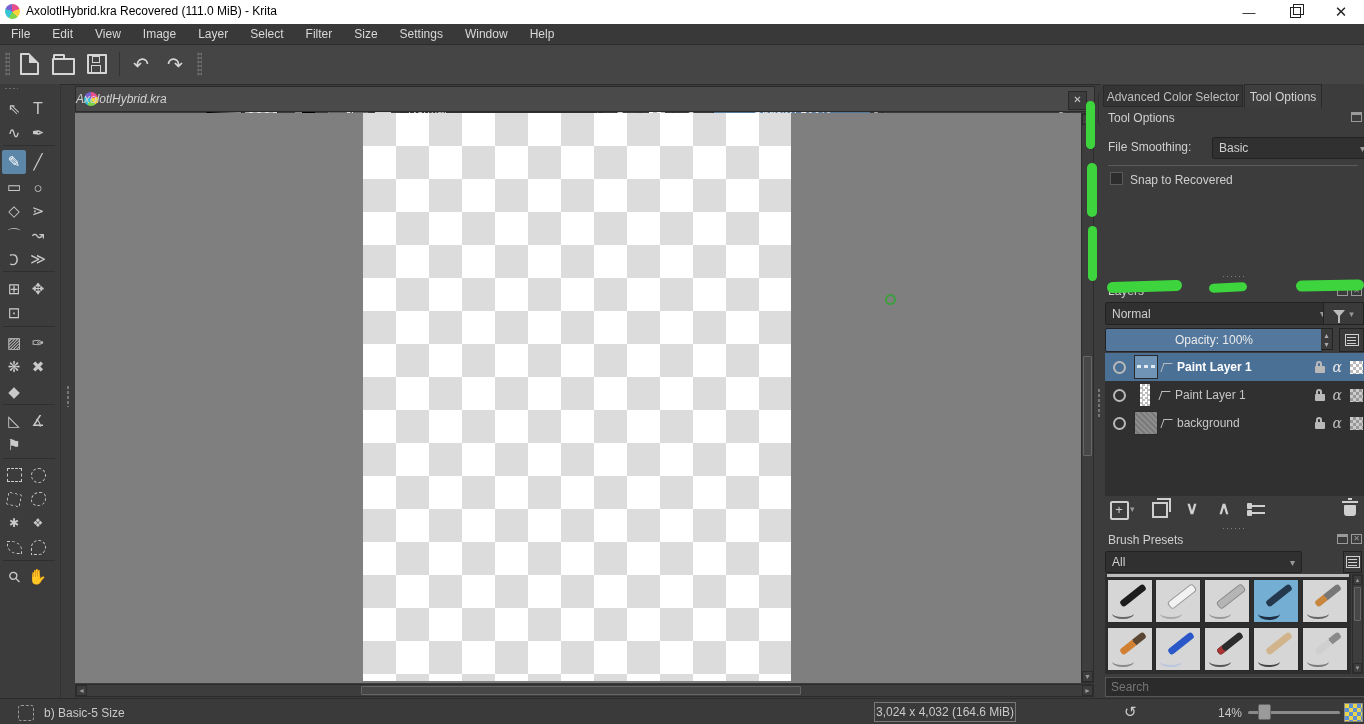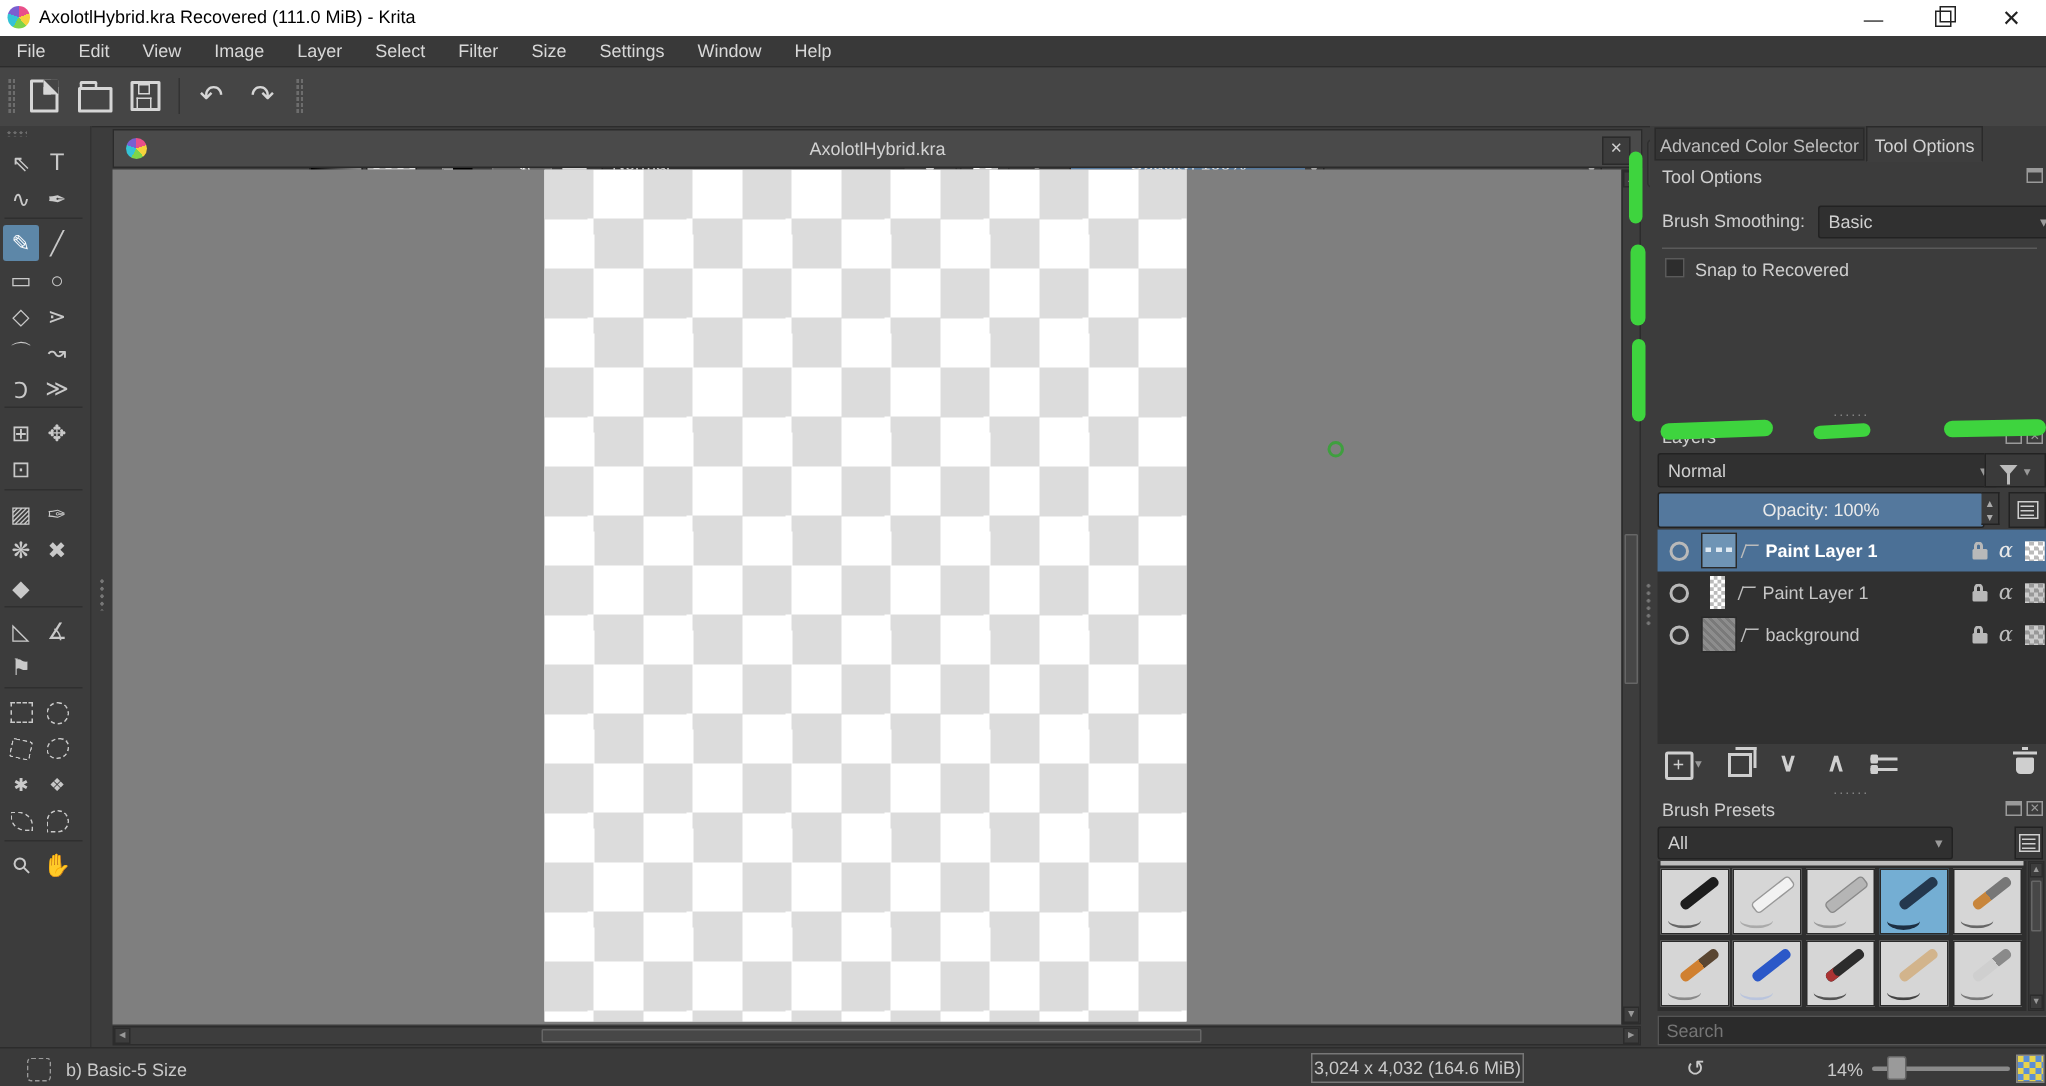--- a/index.html
+++ b/index.html
@@ -326,21 +326,21 @@
     <span style="display:inline-block;transform:rotate(-45deg);">⚲</span>
   </div>
 <div class="tool" style="left:26px;top:565px;">
     <span>✋</span>
   </div>
 
 <div class="abs" style="left:66px;top:385px;width:4px;height:22px;background-image:radial-gradient(#777 1px,transparent 1.2px);background-size:4px 5px;"></div>
 
 <div id="subwin-header" class="abs">
   <span class="krita-logo abs" style="left:8px;top:5px;width:14px;height:14px;"></span>
-  <span class="abs" style="left:0;top:5px;width:100%;text-align:center;color:#d2d2d2;">AxolotlHybrid.kra</span>
+  <span class="abs" style="left:0;top:5px;width:100%;color:#d2d2d2;font-style:italic;">AxolotlHybrid.kra</span>
   <div class="abs" style="left:992px;top:4px;width:17px;height:17px;background:#3c3c3c;border:1px solid #2a2a2a;color:#cfcfcf;font-size:10px;text-align:center;line-height:16px;"><span>✕</span></div>
 </div>
 <div id="viewport" class="abs">
   <div id="doc-canvas" class="abs"></div>
 </div>
 
 <div class="abs" style="left:885px;top:294px;width:11px;height:11px;border:2px solid #3f9f3f;border-radius:50%;box-sizing:border-box;z-index:40;"></div>
 
 <div class="sb-track abs" style="left:1081px;top:113px;width:13px;height:570px;">
   <div class="sb-btn abs" style="left:0;top:0;width:11px;height:11px;">
@@ -362,21 +362,21 @@
     </div>
 </div>
 
 <div id="right-panel" class="abs"></div>
 
 <div class="tab inactive abs" style="left:1103px;top:85px;width:140px;"><span>Advanced Color Selector</span></div>
 <div class="tab active abs" style="left:1244px;top:84px;width:78px;height:24px;line-height:24px;"><span>Tool Options</span></div>
 
 <div class="abs docker-title" style="left:1108px;top:111px;">Tool Options</div>
 <div class="float-ic abs" style="left:1351px;top:112px;"></div>
-<div class="abs" style="left:1108px;top:140px;">Brush Smoothing:</div>
+<div class="abs" style="left:1108px;top:140px;">File Smoothing:</div>
 <div class="combo abs" style="left:1212px;top:137px;width:146px;height:20px;">
   <span>Basic</span>
   <span class="arr">▾</span>
 </div>
 <div class="hr abs" style="left:1108px;top:165px;width:250px;"></div>
 <div class="checkbox abs" style="left:1110px;top:172px;"></div>
 <div class="abs" style="left:1130px;top:173px;">Snap to Recovered</div>
 
 <div class="dots-h abs" style="left:1222px;top:271px;">······</div>
 <div class="abs docker-title" style="left:1108px;top:284px;">Layers</div>

